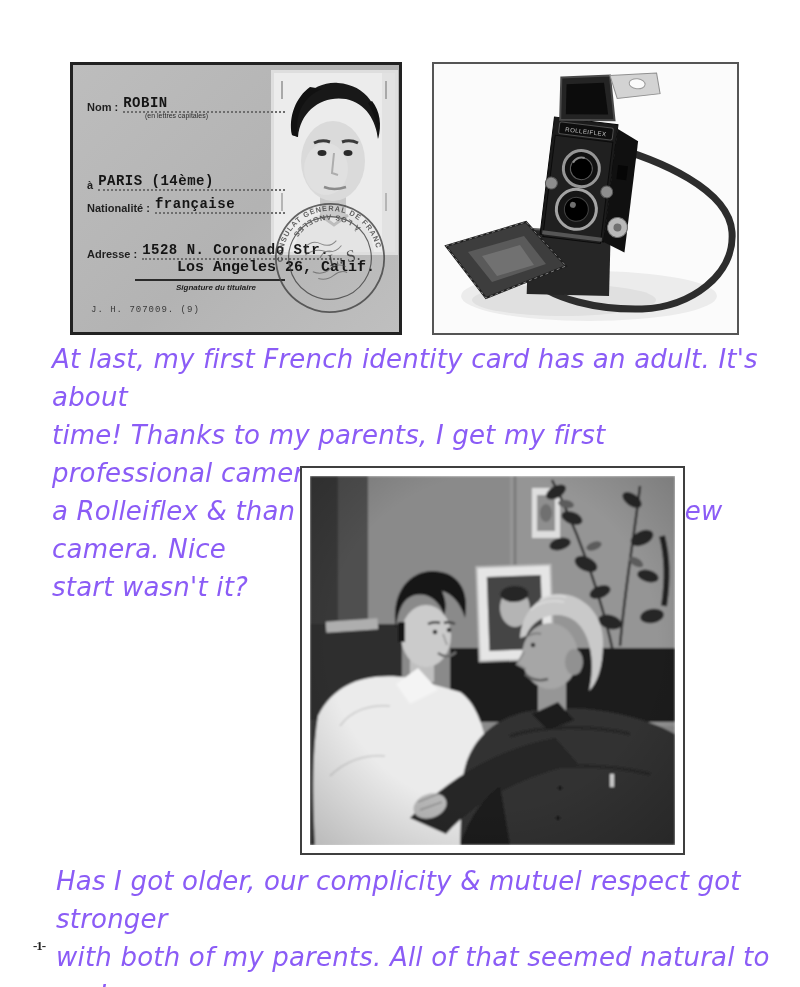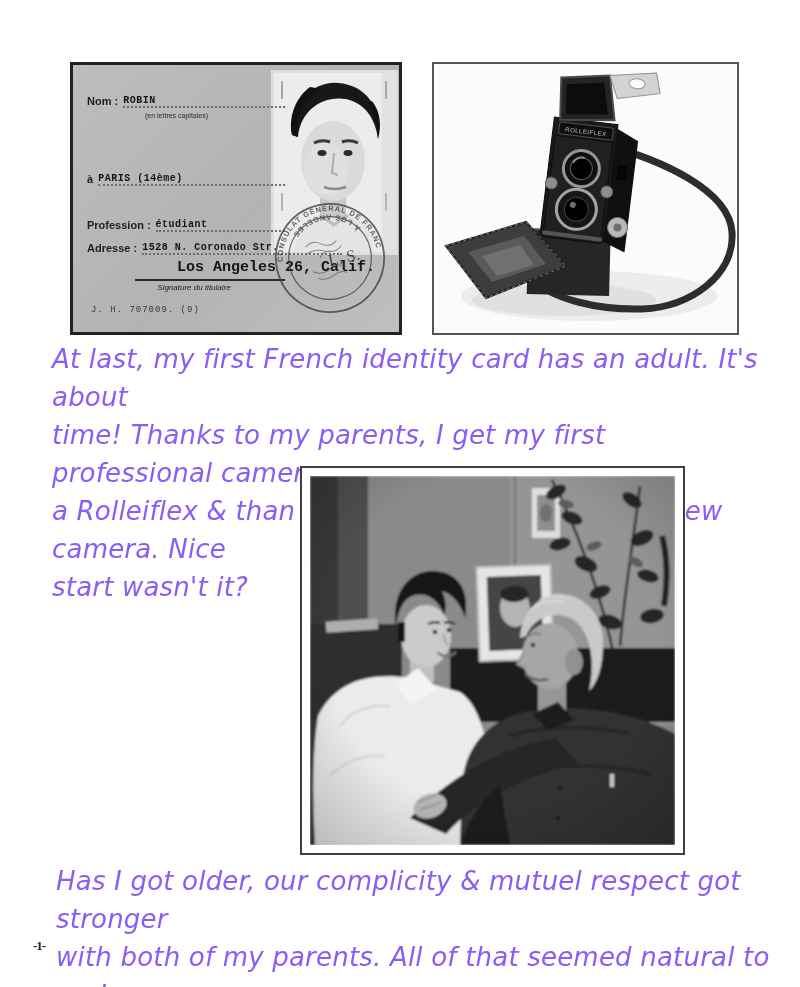--- a/index.html
+++ b/index.html
@@ -4,32 +4,32 @@
 <style>
   html,body{margin:0;padding:0;background:#ffffff;}
   body{width:800px;height:987px;position:relative;overflow:hidden;
        font-family:"Liberation Sans",sans-serif;}
   .page{position:absolute;inset:0;background:#ffffff;}
 
   
   .id-card{position:absolute;left:70px;top:62px;width:332px;height:273px;
            background:linear-gradient(135deg,#bdbdbd 0%,#b3b3b3 55%,#bfbfbf 100%);
            border:3px solid #222;box-sizing:border-box;}
-  .card-field{position:absolute;left:14px;width:198px;display:flex;align-items:flex-start;z-index:2;}
+  .card-field{position:absolute;left:14px;width:198px;display:flex;align-items:flex-end;z-index:2;}
   .card-label{font-size:11px;color:#1f1f1f;margin-right:5px;white-space:nowrap;font-weight:bold;}
-  .card-value{flex:1;font-family:"Liberation Mono",monospace;font-weight:700;font-size:10px;
+  .card-value{flex:1;font-family:"Liberation Mono",monospace;font-weight:700;font-size:14px;
               color:#151515;border-bottom:2px dotted #6d6d6d;white-space:nowrap;letter-spacing:.5px;}
   .f-nom{top:30px}.f-prenoms{top:58px}.f-nele{top:84px}.f-a{top:108px}
   .f-nat{top:131px}.f-prof{top:154px}.f-adr{top:177px;width:255px}
   .card-note{position:absolute;left:72px;top:47px;font-size:7px;color:#2c2c2c;z-index:2;}
   .f-adr2{position:absolute;left:104px;top:194px;font-family:"Liberation Mono",monospace;
           font-weight:700;font-size:15px;color:#151515;z-index:2;white-space:nowrap;}
   .sig-line{position:absolute;left:62px;top:214px;width:150px;border-top:2px solid #2a2a2a;z-index:2;}
-  .sig-label{position:absolute;left:46px;top:218px;width:150px;text-align:center;
-             font-size:8px;font-style:italic;font-weight:normal;color:#222;z-index:2;}
+  .sig-label{position:absolute;left:68px;top:218px;width:150px;text-align:center;
+             font-size:8px;font-style:italic;font-weight:bold;color:#222;z-index:2;}
   .card-serial{position:absolute;left:18px;top:240px;font-family:"Liberation Mono",monospace;
                font-size:9px;letter-spacing:1px;color:#3a3a3a;z-index:2;}
   .card-photo{position:absolute;right:1px;top:5px;width:127px;height:185px;z-index:1;
               border:3px solid #dedede;box-sizing:border-box;background:#ededed;}
   .card-stamp{position:absolute;left:198px;top:134px;width:118px;height:118px;z-index:3;
               opacity:.8;transform:rotate(-12deg);}
 
   
   .camera-photo{position:absolute;left:432px;top:62px;width:307px;height:273px;
                 border:2px solid #555;box-sizing:border-box;background:#fbfbfb;}
@@ -61,25 +61,25 @@
     </div>
     <div class="card-note">(en lettres capitales)</div>
 
 
 
     <div class="card-field f-a">
       <span class="card-label">à</span>
       <span class="card-value">PARIS (14ème)</span>
     </div>
 
-
-    <div class="card-field f-prof">
-      <span class="card-label">Profession :</span>
-      <span class="card-value">étudiant</span>
-    </div>
+    <div class="card-field f-nat">
+      <span class="card-label">Nationalité :</span>
+      <span class="card-value">française</span>
+    </div>
+
 
     <div class="card-field f-adr">
       <span class="card-label">Adresse :</span>
       <span class="card-value">1528 N. Coronado Str.</span>
     </div>
     <div class="f-adr2">Los Angeles 26, Calif.</div>
 
     <div class="sig-line"></div>
     <div class="sig-label">Signature du titulaire</div>
     <div class="card-serial">J. H. 707009. (9)</div>

